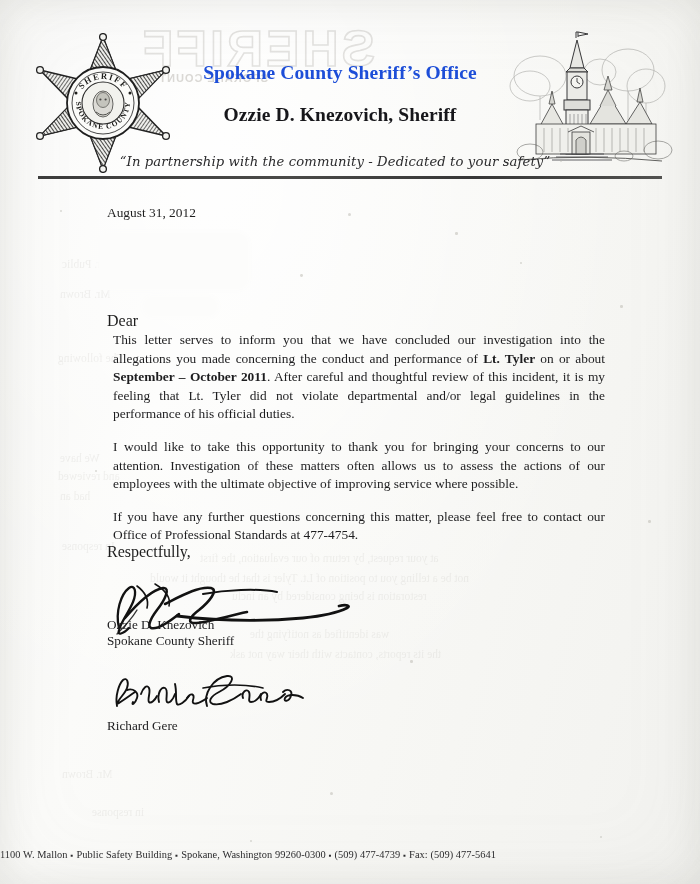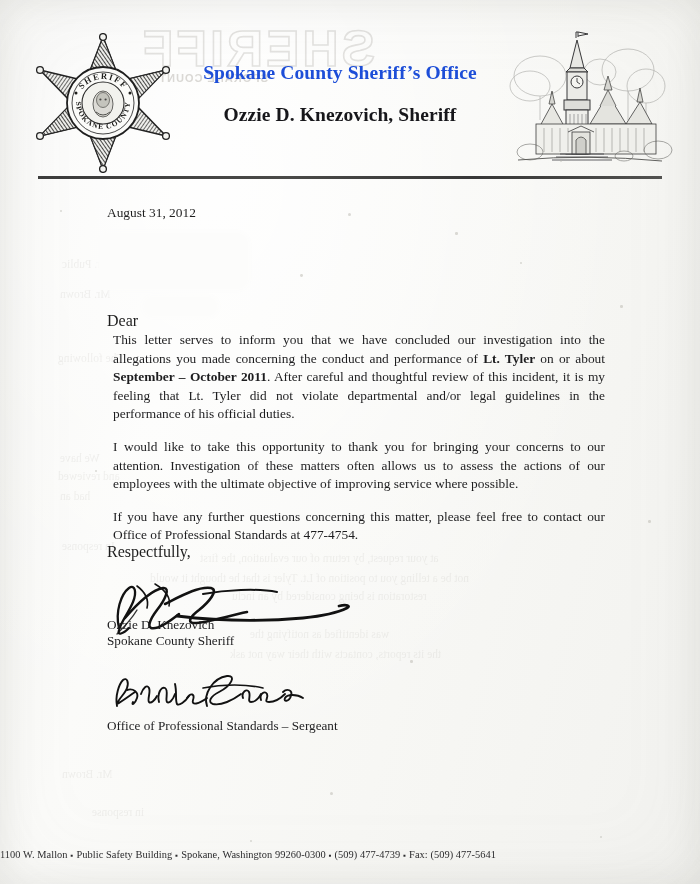--- a/index.html
+++ b/index.html
@@ -386,20 +386,21 @@
             <ellipse cx="30" cy="124" rx="13" ry="8"></ellipse>
             <ellipse cx="158" cy="122" rx="14" ry="9"></ellipse>
             <ellipse cx="124" cy="128" rx="9" ry="5"></ellipse>
           </g>
         </g>
       </svg>
     </div>
 
     <div class="org-title">Spokane County Sheriff’s Office</div>
     <div class="sheriff-name">Ozzie D. Knezovich, Sheriff</div>
+    <div class="tagline">“In partnership with the community - Dedicated to your safety”</div>
     <div class="rule"></div>
   </div>
 
   <div class="date">August 31, 2012</div>
 
   <div class="redact redact-address"></div>
 
   <div class="salutation">Dear</div>
   <div class="redact redact-name"></div>
 
@@ -441,21 +442,21 @@
         <path d="M80 26 C84 20, 88 22, 86 28 C84 34, 92 32, 100 26"></path>
         <path d="M100 34 C96 22, 106 6, 120 4 C130 3, 124 14, 112 20 C104 24, 100 30, 106 32 C114 34, 126 28, 134 22"></path>
         <path d="M96 16 C116 12, 140 12, 156 16" stroke-width="1.6"></path>
         <path d="M136 26 C134 20, 140 16, 142 20 C144 24, 140 30, 144 30 C148 30, 152 26, 154 22"></path>
         <path d="M154 28 C152 22, 158 18, 160 22 C162 26, 156 30, 162 30 C168 30, 174 26, 178 22"></path>
         <path d="M176 20 C180 16, 186 18, 184 24 C182 30, 176 30, 178 26 C180 22, 190 22, 196 26"></path>
       </g>
     </svg>
   </div>
   <div class="sig-names-2">
-    <div class="sig-name">Office of Professional Standards – Sergeant</div>
+    <div class="sig-name">Richard Gere</div>
   </div>
 
   <div class="footer">
     <span>1100 W. Mallon</span><span class="sep">▪</span><span>Public Safety Building</span><span class="sep">▪</span><span>Spokane, Washington 99260-0300</span><span class="sep">▪</span><span>(509) 477-4739</span><span class="sep">▪</span><span>Fax: (509) 477-5641</span>
   </div>
 
   <div class="scan-edge"></div>
 <div class="speck" style="left: 348px; top: 213px; width: 3px; height: 3px;"></div>
     <div class="speck" style="left: 455px; top: 232px; width: 2.6px; height: 2.6px;"></div>
     <div class="speck" style="left: 520px; top: 262px; width: 2.4px; height: 2.4px;"></div>

